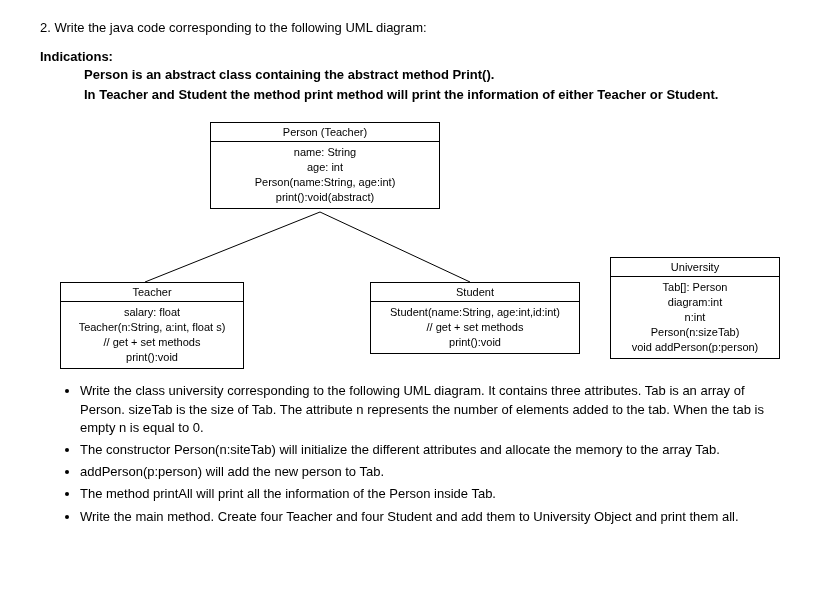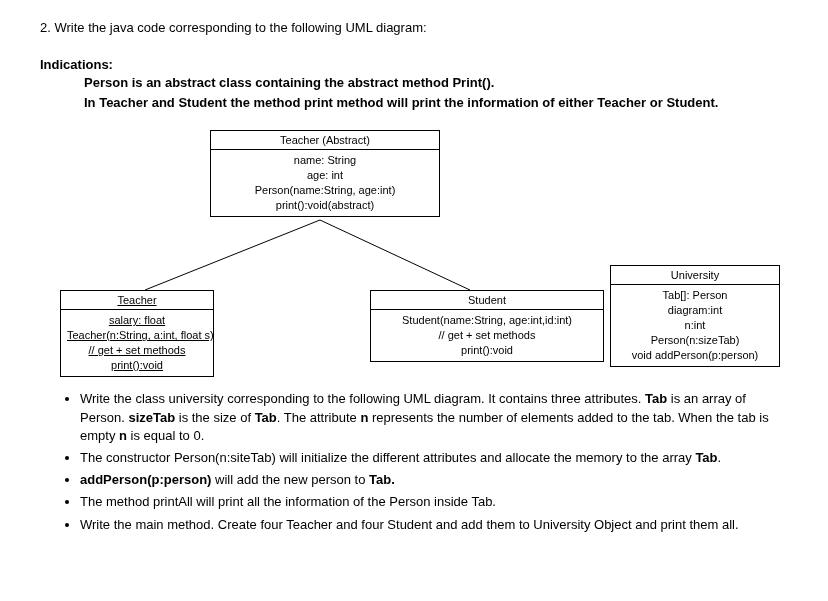--- a/index.html
+++ b/index.html
@@ -4,21 +4,21 @@
   <style>
     * { box-sizing: border-box; margin: 0; padding: 0; }
     body {
       font-family: Arial, sans-serif;
       font-size: 13px;
       color: #000;
       background: #fff;
       padding: 20px 40px;
       width: 828px;
     }
-    .question-title { margin-bottom: 22px; }
+    .question-title { margin-bottom: 14px; }
     .indications-title { font-weight: bold; margin-bottom: 2px; }
     .indication-line { font-weight: bold; margin-bottom: 2px; line-height: 1.4; padding-left: 44px; }
     .diagram-area {
       position: relative;
       margin: 18px 0 10px 0;
       height: 250px;
     }
     .uml-box {
       position: absolute;
       border: 1px solid #000;
@@ -44,59 +44,59 @@
     }
     ul.task-list {
       list-style: disc;
       padding-left: 40px;
       margin-top: 8px;
     }
     ul.task-list li {
       margin-bottom: 4px;
       line-height: 1.4;
     }
-    .b { font-weight: bold; }
+    .b { font-weight: normal; }
   </style>
 </head>
 <body>
 
 <div class="question-title">2. Write the java code corresponding to the following UML diagram:</div>
 
 <div class="indications-title">Indications:</div>
 <div class="indication-line">Person is an abstract class containing the abstract method Print().</div>
 <div class="indication-line">In Teacher and Student the method print method will print the information of either Teacher or Student.</div>
 
 <div class="diagram-area">
 
   <svg class="connectors">
     <line x1="280" y1="90" x2="105" y2="160" stroke="#000" stroke-width="1"></line>
     <line x1="280" y1="90" x2="430" y2="160" stroke="#000" stroke-width="1"></line>
   </svg>
 
   <div class="uml-box" style="left:170px; top:0; width:230px;">
-    <div class="uml-title">Teacher (Abstract)</div>
+    <div class="uml-title">Person (Teacher)</div>
     <div class="uml-body">
       <div>name: String</div>
       <div>age: int</div>
       <div>Person(name:String, age:int)</div>
       <div>print():void(abstract)</div>
     </div>
   </div>
 
-  <div class="uml-box" style="left:20px; top:160px; width:154px;text-decoration:underline;">
+  <div class="uml-box" style="left:20px; top:160px; width:184px;">
     <div class="uml-title">Teacher</div>
     <div class="uml-body">
       <div>salary: float</div>
       <div>Teacher(n:String, a:int, float s)</div>
       <div>// get + set methods</div>
       <div>print():void</div>
     </div>
   </div>
 
-  <div class="uml-box" style="left:330px; top:160px; width:234px;">
+  <div class="uml-box" style="left:330px; top:160px; width:210px;">
     <div class="uml-title">Student</div>
     <div class="uml-body">
       <div>Student(name:String, age:int,id:int)</div>
       <div>// get + set methods</div>
       <div>print():void</div>
     </div>
   </div>
 
   <div class="uml-box" style="left:570px; top:135px; width:170px;">
     <div class="uml-title">University</div>

